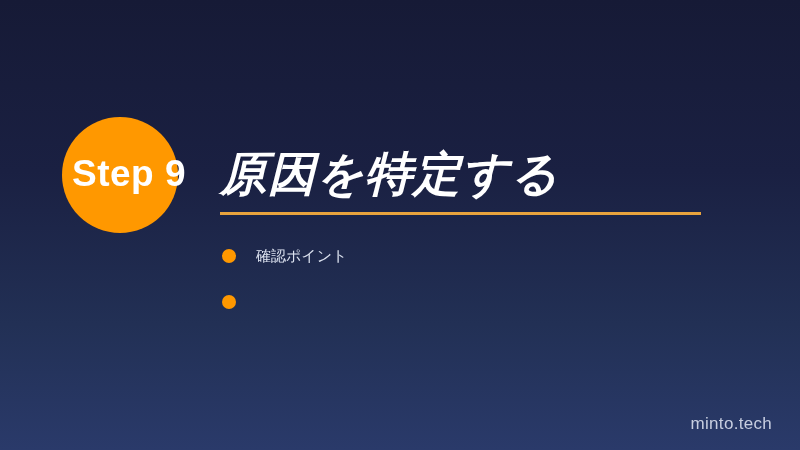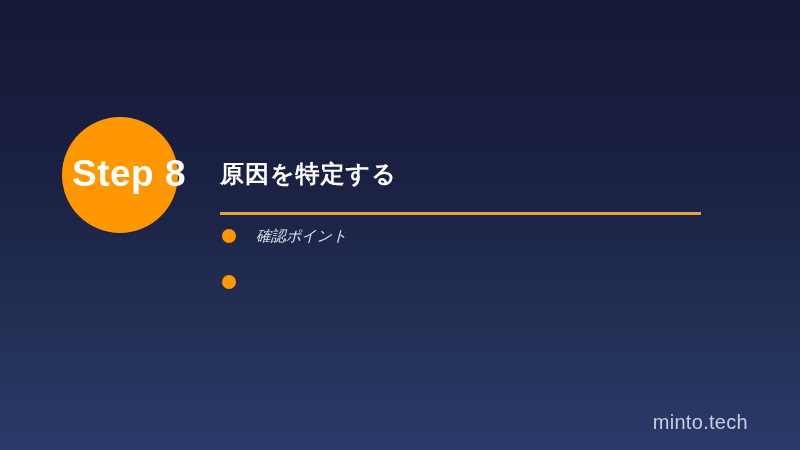--- a/index.html
+++ b/index.html
@@ -41,44 +41,44 @@
     letter-spacing: 0.5px;
     white-space: nowrap;
   }
 
   
   .title {
     position: absolute;
     left: 220px;
     top: 148px;
     color: #ffffff;
-    font-size: 24px;
+    font-size: 47px;
     font-weight: bold;
     letter-spacing: 1px;
     white-space: nowrap;
     line-height: 52px;
+    font-style: italic;
   }
 
   
   .divider {
     position: absolute;
     left: 220px;
     top: 212px;
     width: 481px;
     height: 3px;
     background: #e8a33d;
   }
 
   
   .bullet-list {
     position: absolute;
     left: 220px;
-    top: 224px;
+    top: 244px;
     width: 460px;
-    font-style: italic;
   }
   .bullet-row {
     position: relative;
     height: 46px;
   }
   .bullet-dot {
     position: absolute;
     left: 2px;
     top: 5px;
     width: 14px;
@@ -92,35 +92,35 @@
     top: 0px;
     color: #dde3f0;
     font-size: 15px;
     line-height: 24px;
     white-space: nowrap;
   }
 
   
   .footer-brand {
     position: absolute;
-    right: 52px;
+    right: 28px;
     bottom: 16px;
     color: #c8cee0;
-    font-size: 20px;
+    font-size: 17px;
     letter-spacing: 0.3px;
     white-space: nowrap;
   }
 </style>
 </head>
 <body>
 
 <div class="slide">
 
   <div class="step-badge"></div>
-  <div class="step-label">Step 8</div>
+  <div class="step-label">Step 9</div>
 
   <div class="title">原因を特定する</div>
 
   <div class="divider"></div>
 
   <div class="bullet-list">
 
     <div class="bullet-row">
       <span class="bullet-dot"></span>
       <span class="bullet-text">確認ポイント</span>

